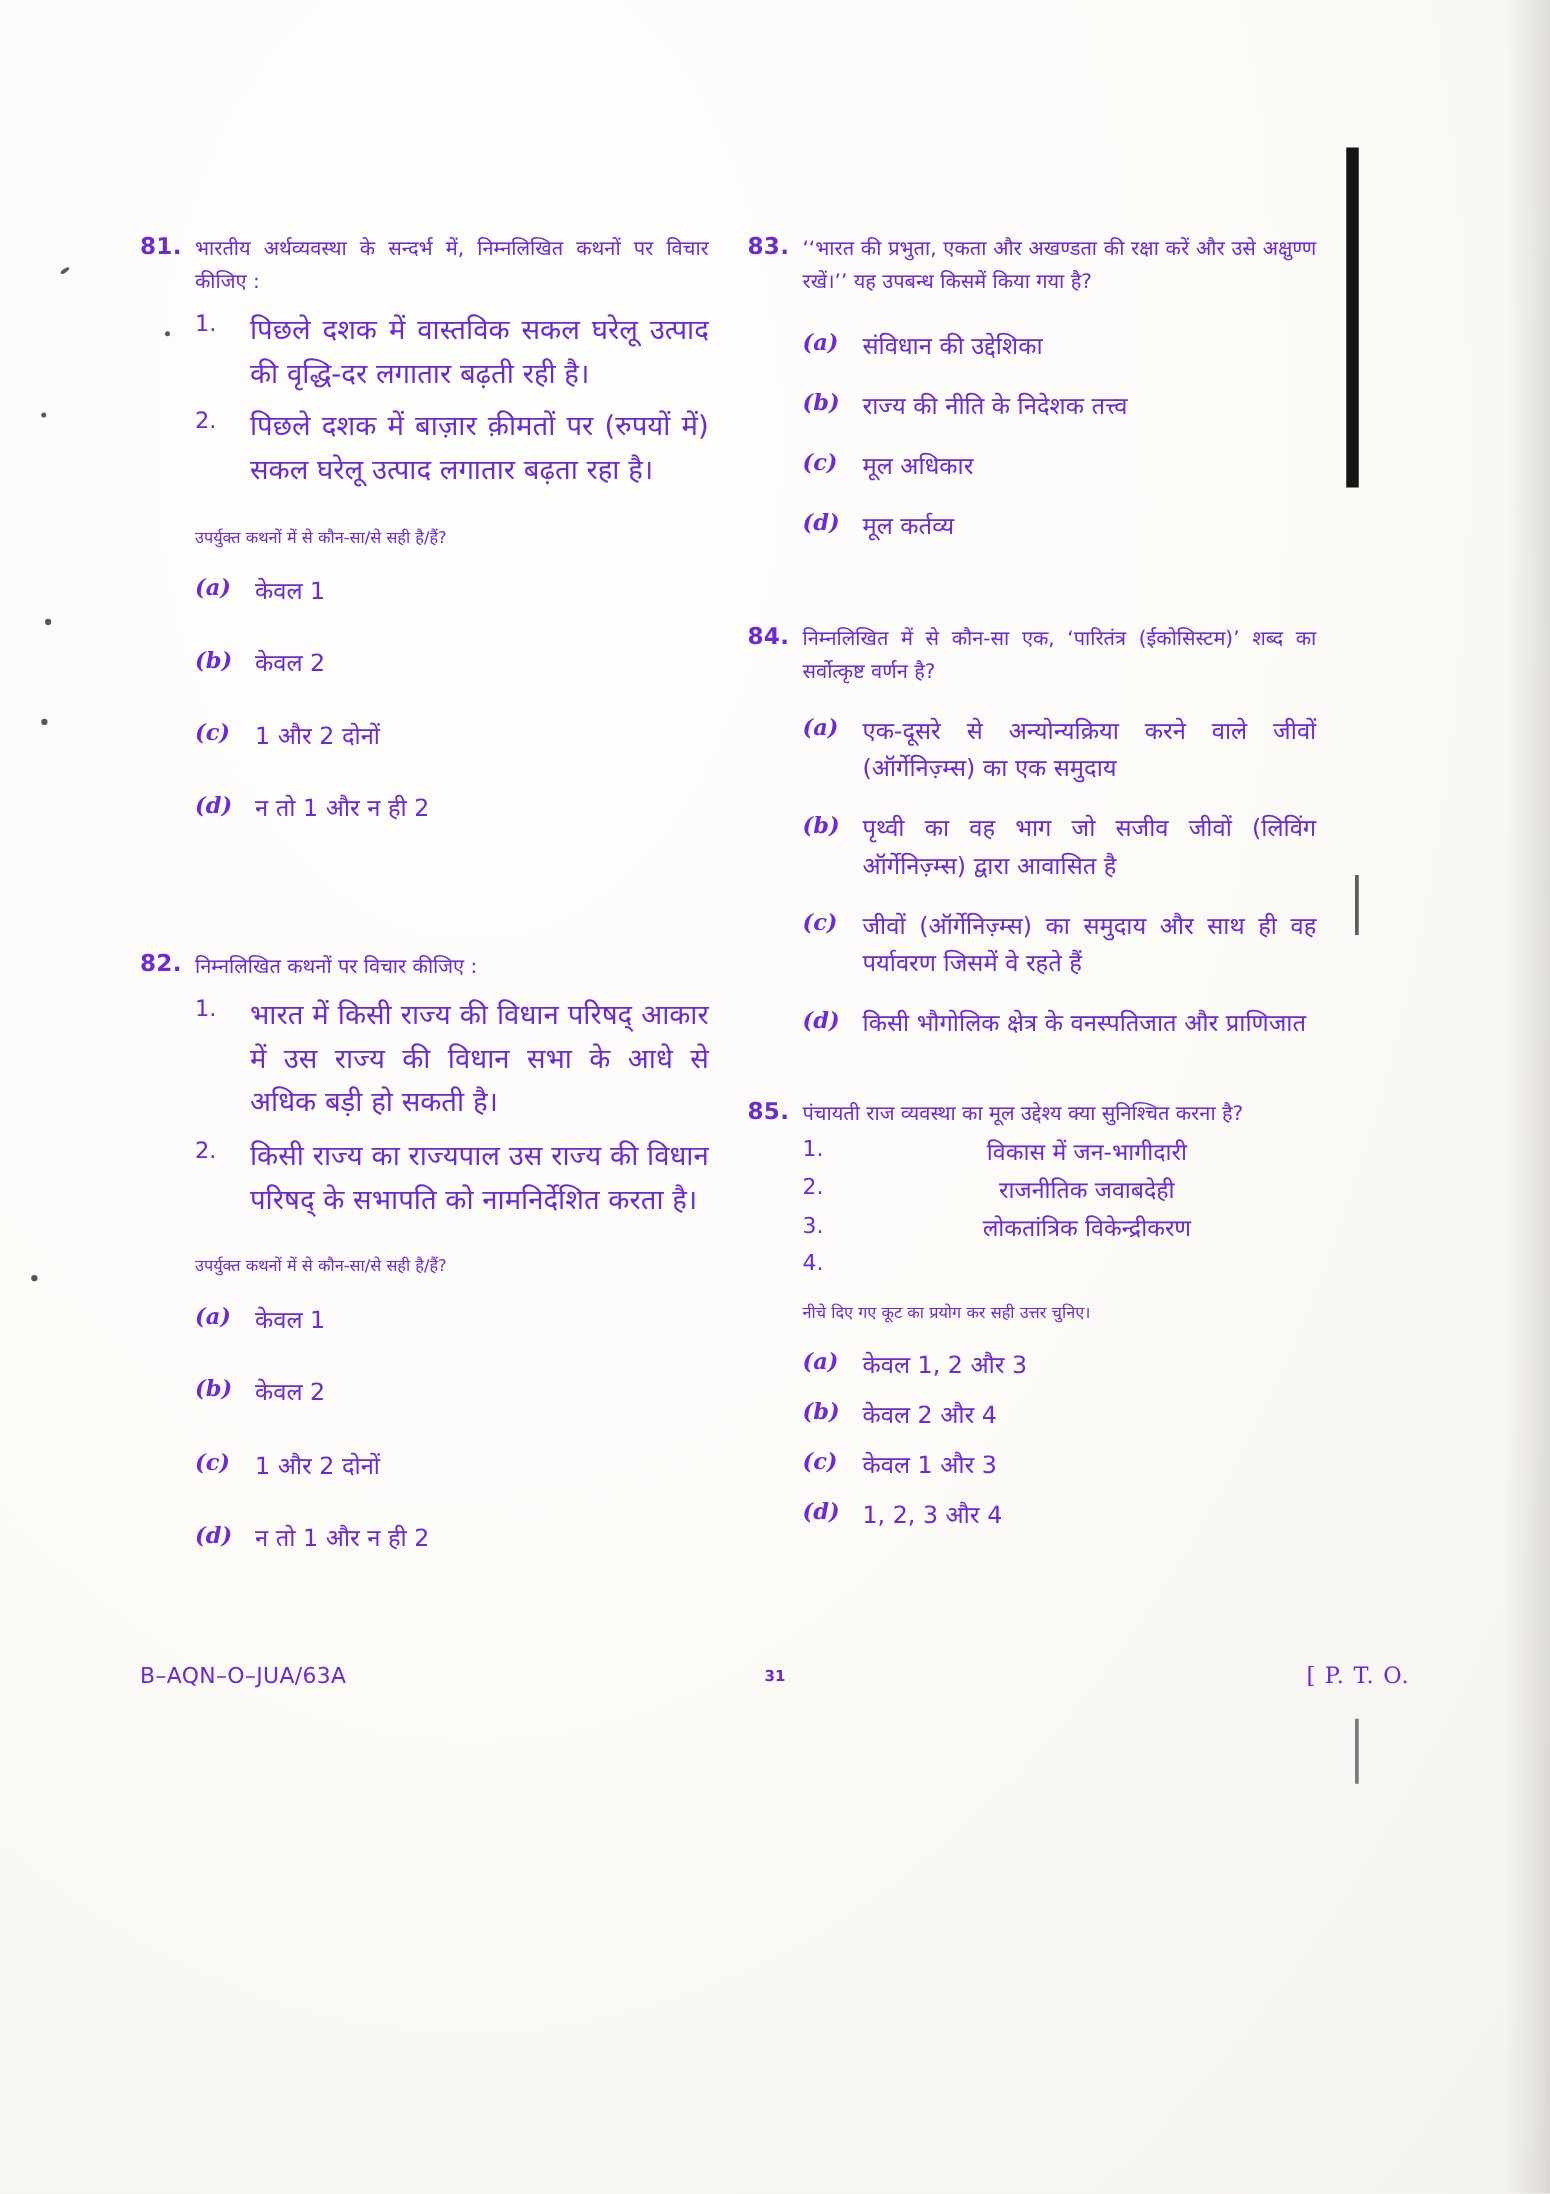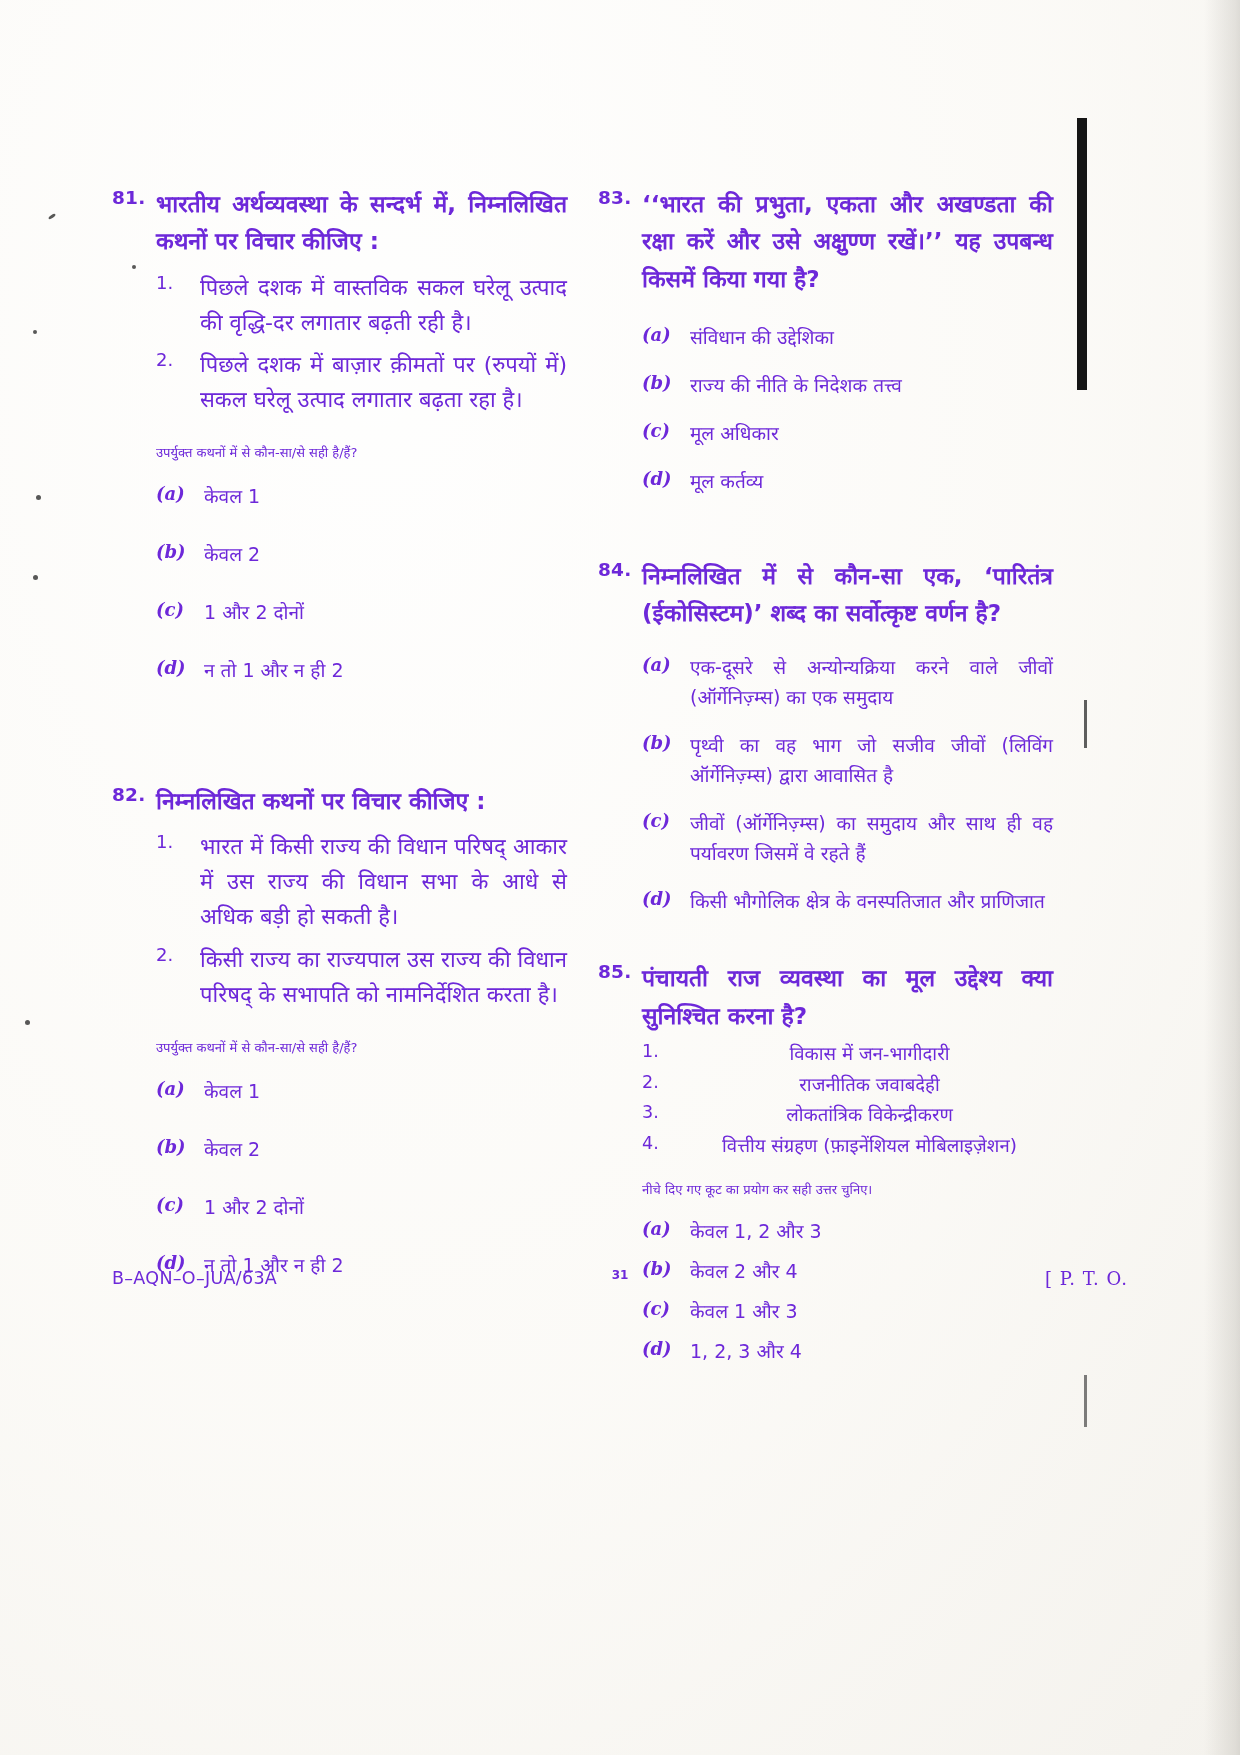--- a/index.html
+++ b/index.html
@@ -97,25 +97,24 @@
   .q-num {
     width: 44px;
     flex: 0 0 44px;
     font-weight: bold;
     font-size: 18.5px;
     letter-spacing: .2px;
     padding-top: 1px;
   }
   .q-stem {
     flex: 1;
-    font-size: 23px;
+    font-size: 16px;
     line-height: 1.62;
     text-align: justify;
     text-justify: inter-word;
-    font-weight: bold;
   }
   .q-stem.nojust { text-align: left; }
 
   .stmt-list {
     margin: 9px 0 0 44px;
   }
   .stmt {
     display: flex;
     align-items: flex-start;
     margin-bottom: 7px;
@@ -176,23 +175,23 @@
 
   .q-gap-lg { height: 70px; }
   .q-gap-md { height: 44px; }
   .q-gap-sm { height: 26px; }
 
   
   .footer {
     position: absolute;
     left: 112px;
     right: 112px;
-    top: 1268px;
+    top: 1330px;
     display: flex;
-    align-items: flex-start;
+    align-items: center;
     justify-content: space-between;
     font-size: 18px;
   }
   .footer-code {
     font-family: "DejaVu Sans", sans-serif;
     letter-spacing: .3px;
     font-size: 17.5px;
   }
   .footer-page {
     font-weight: bold;
@@ -374,21 +373,20 @@
           <div class="stmt">
             <div class="stmt-num">2.</div>
             <div class="stmt-text nojust">राजनीतिक जवाबदेही</div>
           </div>
           <div class="stmt">
             <div class="stmt-num">3.</div>
             <div class="stmt-text nojust">लोकतांत्रिक विकेन्द्रीकरण</div>
           </div>
           <div class="stmt">
             <div class="stmt-num">4.</div>
-            <div class="stmt-text nojust">वित्तीय संग्रहण (फ़ाइनेंशियल मोबिलाइज़ेशन)</div>
           </div>
         </div>
         <div class="directive">नीचे दिए गए कूट का प्रयोग कर सही उत्तर चुनिए।</div>
         <div class="opts tight" style="margin-top:16px;">
           <div class="opt">
             <div class="opt-key">(a)</div>
             <div class="opt-text nojust">केवल 1, 2 और 3</div>
           </div>
           <div class="opt">
             <div class="opt-key">(b)</div>

